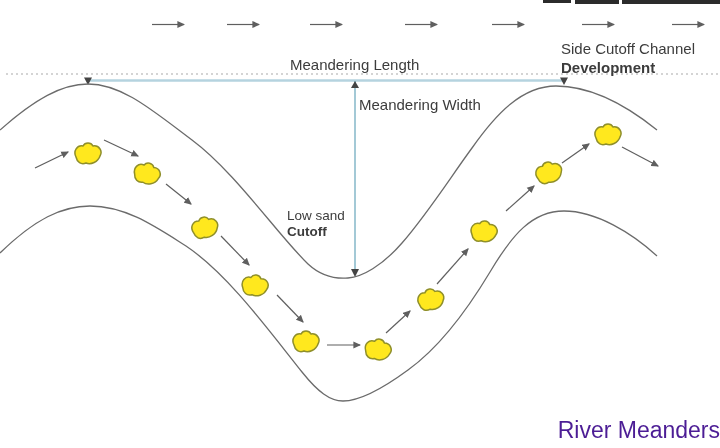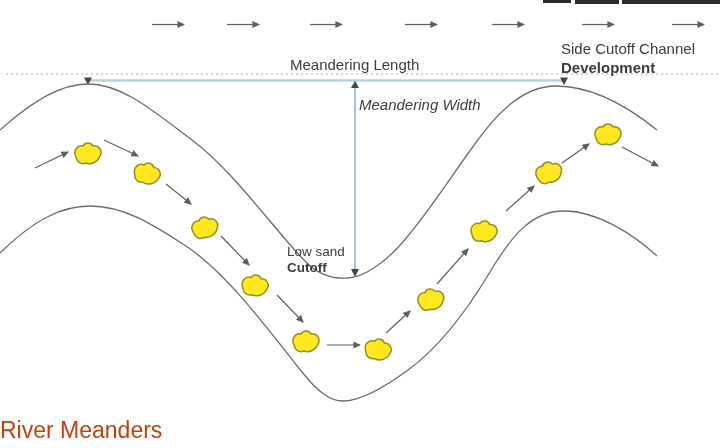--- a/index.html
+++ b/index.html
@@ -12,26 +12,26 @@
   }
   #diagram-svg{position:absolute;left:0;top:0;}
   .lbl{
     position:absolute;
     color:var(--text,#3c3c3c);
     font-size:15px;
     line-height:19px;
     white-space:nowrap;
   }
   .lbl-meandering-length{left:290px;top:55px;width:170px;text-align:left;}
-  .lbl-meandering-width{left:359px;top:95px;font-style:italic;}
+  .lbl-meandering-width{left:359px;top:95px;}
   .lbl-side-cutoff{left:561px;top:39px;}
-  .lbl-low-sand{left:287px;top:208px;font-size:13.5px;line-height:16px;margin-top:36px;}
+  .lbl-low-sand{left:287px;top:208px;font-size:13.5px;line-height:16px;}
   .lbl-title{
-    left:0;top:421px;width:720px;text-align:left;
-    font-size:23px;color:#c2410c;
+    left:0;top:421px;width:720px;text-align:right;
+    font-size:23px;color:#4c1d95;
   }
   .line2{display:block;font-weight:bold;}
 </style>
 </head>
 <body>
 
 <div id="canvas">
 
   <svg id="diagram-svg" width="720" height="448" viewBox="0 0 720 448">
     <defs>

